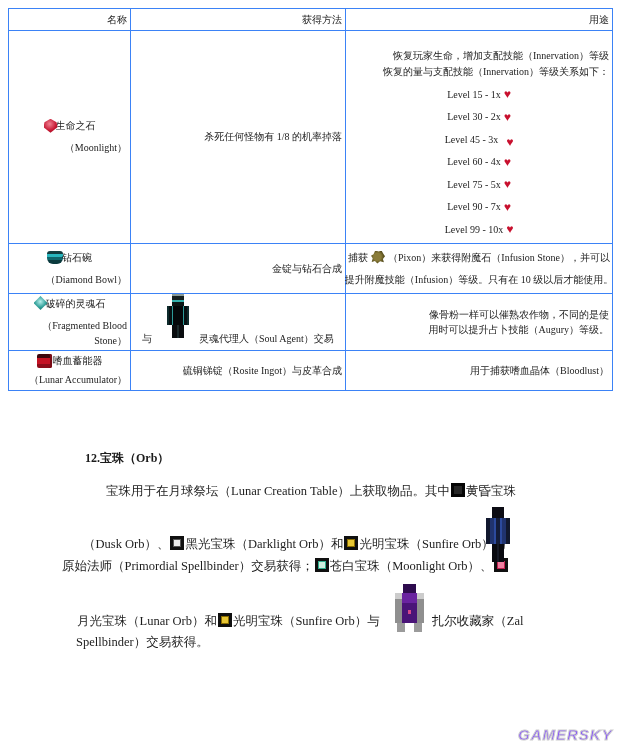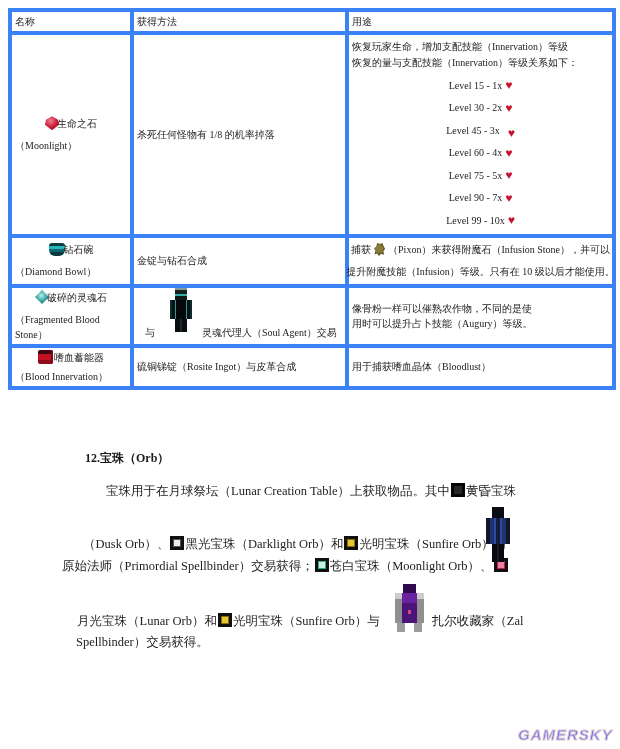--- a/index.html
+++ b/index.html
@@ -9,23 +9,23 @@
     font-family:"Liberation Serif","DejaVu Serif",serif;
     color:#1c1c1c;
   }
 
   
   table.tbl {
     position:absolute; left:8px; top:8px; width:604px;
     border-collapse:collapse; table-layout:fixed;
   }
   table.tbl td {
-    border:4px solid #3b82f6;
+    border:1px solid #3b82f6;
     font-size:10px; line-height:1.5;
-    text-align:left; vertical-align:middle;
+    text-align:right; vertical-align:middle;
     padding:2px 3px;
     margin-left:10px;
   }
   tr.hdr td { height:22px; }
   .nline { display:flex; align-items:center; justify-content:center; }
   .nen   { margin-top:7px; }
 
   
   .it { display:inline-block; flex:0 0 auto; margin-right:1px; }
   .heartstone { width:14px; height:14px; margin-right:-2px;
@@ -135,21 +135,21 @@
       <td>
         <div class="nline">
           <span class="it heartstone"></span>
           <span>生命之石</span>
         </div>
         <div class="nen">（Moonlight）</div>
       </td>
       <td>
         <div>杀死任何怪物有 1/8 的机率掉落</div>
       </td>
-      <td style="vertical-align:top; padding-top:4px;font-family:Liberation Serif, serif;">
+      <td style="vertical-align:top; padding-top:17px;font-family:Liberation Serif, serif;">
         <div class="u-top">恢复玩家生命，增加支配技能（Innervation）等级</div>
         <div class="u-top">恢复的量与支配技能（Innervation）等级关系如下：</div>
         <div class="levels">
           <div class="lvl">
                 <span>Level 15 - 1x</span>
                 <span class="heart">♥</span>
               </div>
           <div class="lvl">
                 <span>Level 30 - 2x</span>
                 <span class="heart">♥</span>
@@ -224,21 +224,21 @@
         <div>用时可以提升占卜技能（Augury）等级。</div>
       </td>
     </tr>
 
     <tr style="height:40px">
       <td>
         <div class="nline">
           <span class="it bloodacc"></span>
           <span>嗜血蓄能器</span>
         </div>
-        <div class="nen" style="margin-top:4px">（Blood Innervation）</div>
+        <div class="nen" style="margin-top:4px">（Lunar Accumulator）</div>
       </td>
       <td>
         <div>硫铜锑锭（Rosite Ingot）与皮革合成</div>
       </td>
       <td>
         <div>用于捕获嗜血晶体（Bloodlust）</div>
       </td>
     </tr>
   </tbody>
     </table>

